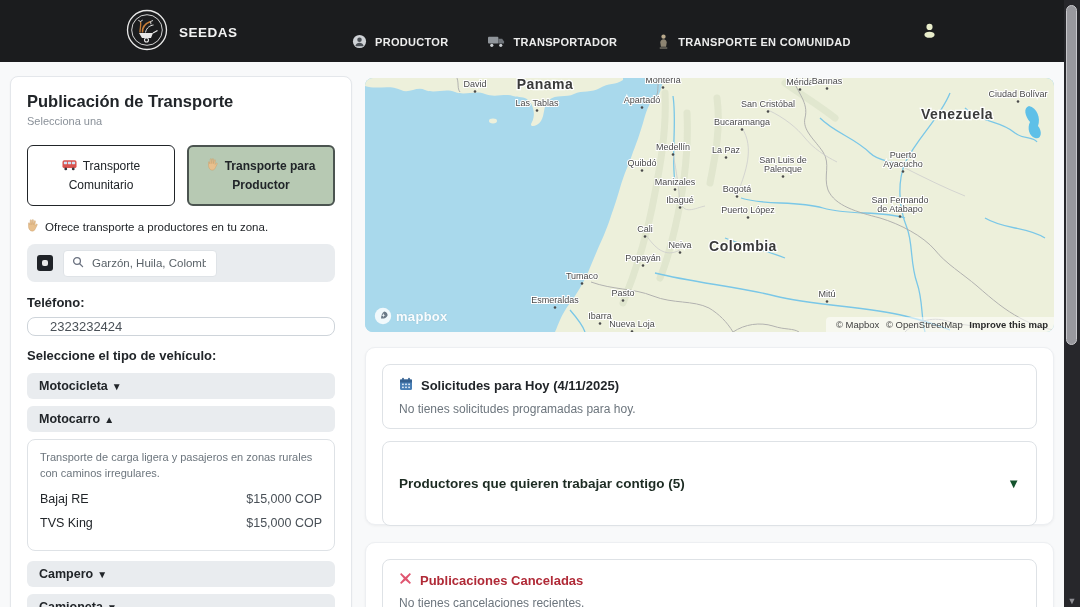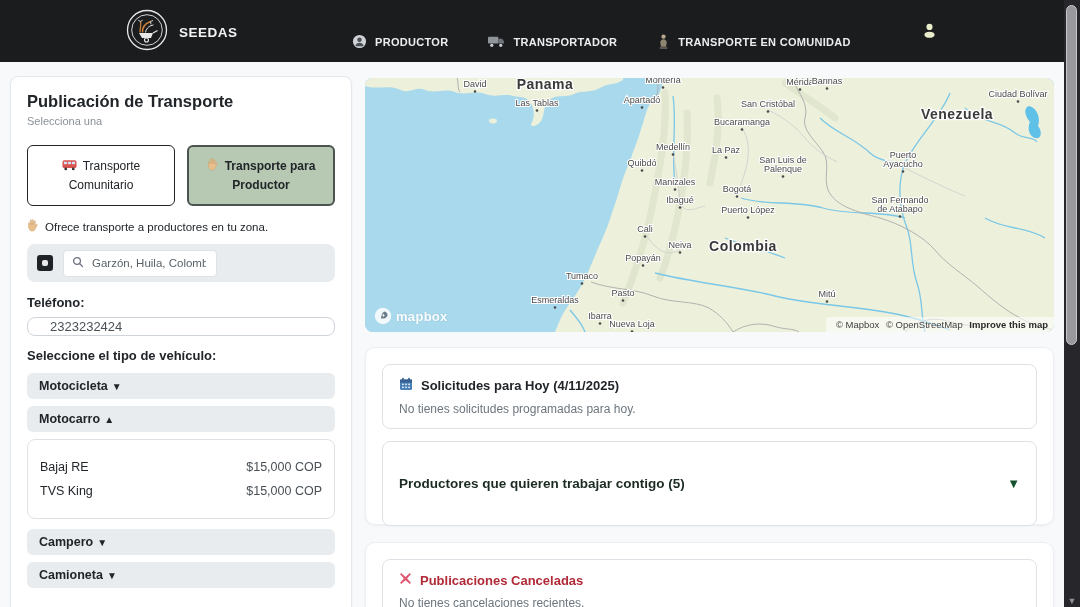--- a/index.html
+++ b/index.html
@@ -196,20 +196,21 @@
       <input type="text" value="Garzón, Huila, Colombia" style="">
     </div>
   </div>
   <label class="field-label">Teléfono:</label>
   <input class="text-input" type="text" value="2323232424" style="">
   <label class="field-label">Seleccione el tipo de vehículo:</label>
   <div class="veh-list" id="vehicles">
       <div class="veh-head"><span>Motocicleta</span><span class="arr">▼</span></div>
       <div class="veh-head"><span>Motocarro</span><span class="arr">▲</span></div>
       <div class="veh-body">
+        <div class="veh-desc">Transporte de carga ligera y pasajeros en zonas rurales con caminos irregulares.</div>
         <div class="model-row">
           <span class="model-name">Bajaj RE</span>
           <span class="model-price">$15,000 COP</span>
         </div>
         <div class="model-row">
           <span class="model-name">TVS King</span>
           <span class="model-price">$15,000 COP</span>
         </div>
       </div>
       <div class="veh-head"><span>Campero</span><span class="arr">▼</span></div>

